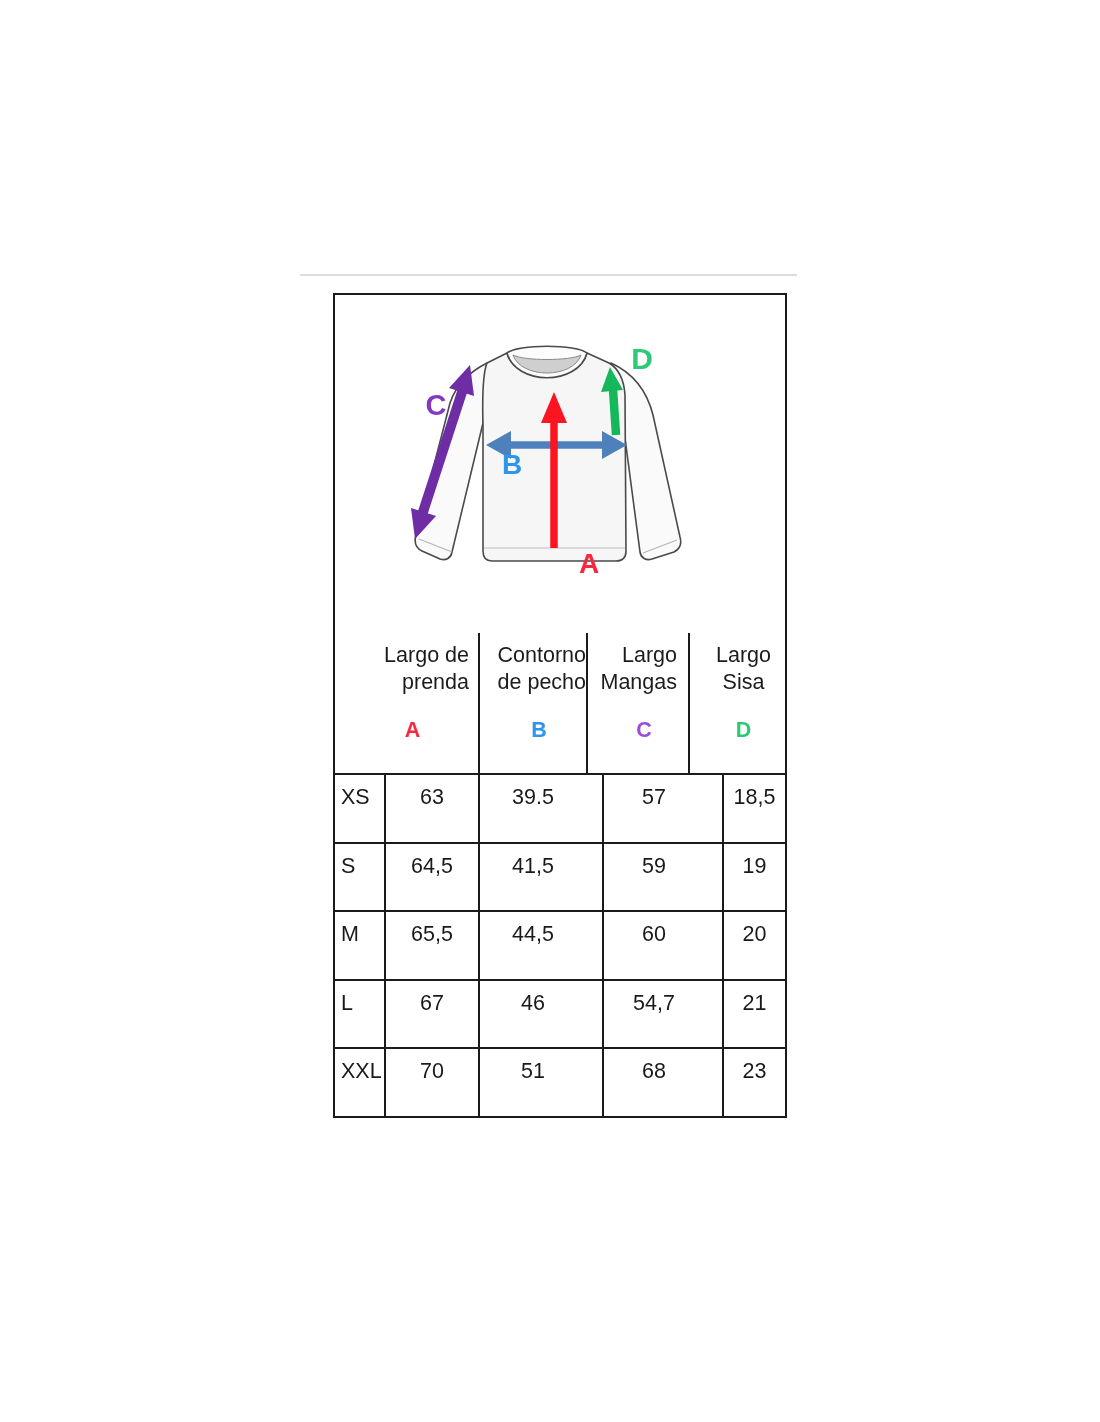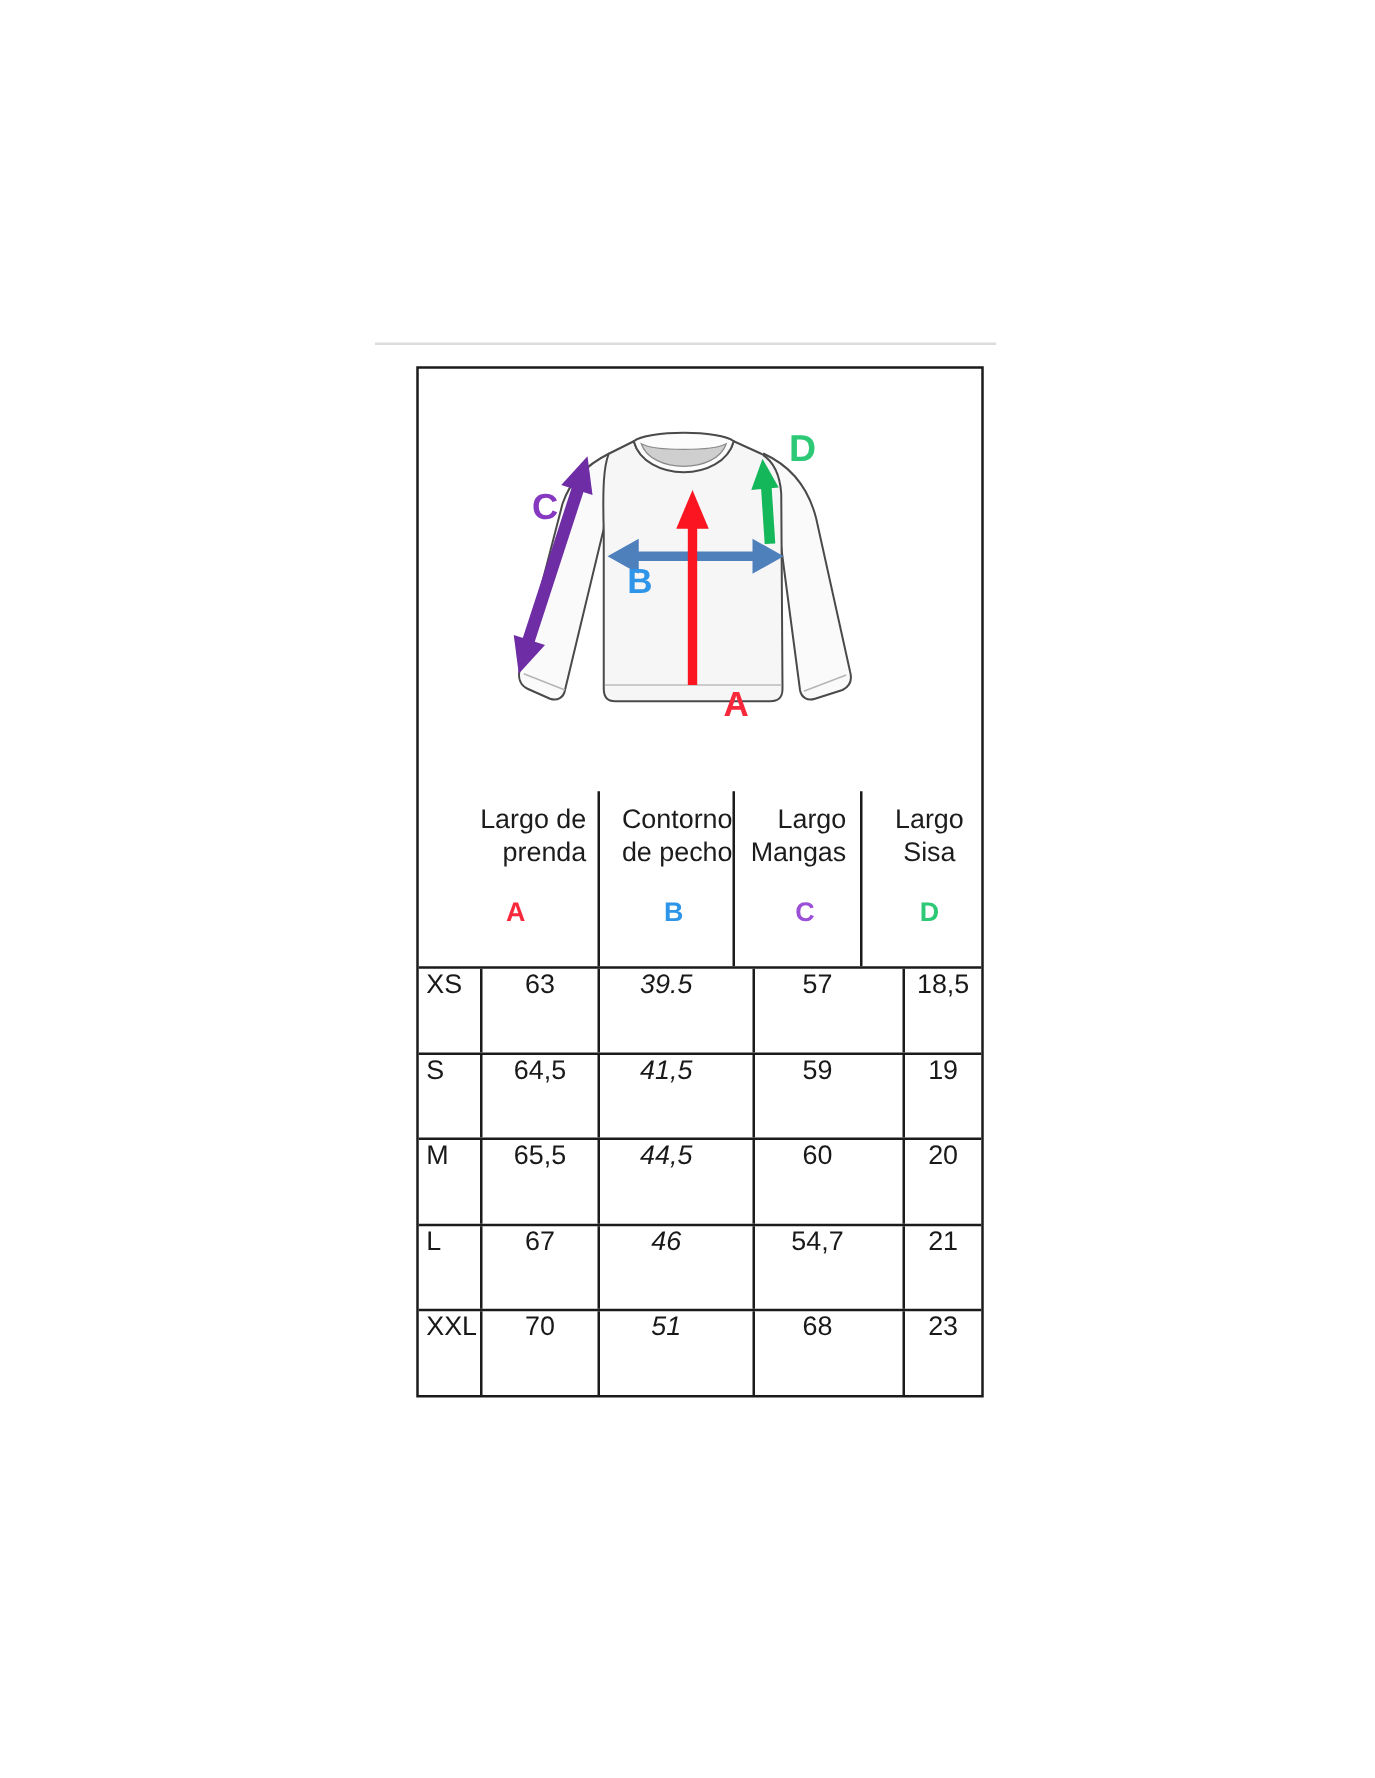--- a/index.html
+++ b/index.html
@@ -26,25 +26,25 @@
   .th4{flex:1;}
   .th-lines{font-size:21.5px;line-height:27px;color:#1c1c1c;}
   .th1 .th-lines{text-align:right;padding-right:9px;}
   .th2 .th-lines{text-align:right;}
   .th3 .th-lines{text-align:right;padding-right:11px;}
   .th4 .th-lines{text-align:center;}
   .th-letter{margin-top:22px;text-align:center;font-size:21.5px;font-weight:700;}
 
   .tbody{flex:1;display:flex;flex-direction:column;}
   .trow{flex:1;display:flex;border-top:2px solid #1b1b1b;}
-  .td{box-sizing:border-box;font-size:21.5px;padding-top:0;text-align:center;color:#191919;}
+  .td{box-sizing:border-box;font-size:21.5px;padding-top:10px;text-align:center;color:#191919;}
   .td + .td{border-left:2px solid #1b1b1b;}
   .td-size{width:49px;text-align:left;padding-left:6px;}
   .td-a{width:94px;}
-  .td-b{width:108px;font-style:italic;}
+  .td-b{width:108px;}
   .td-c{width:102px;margin-left:16px;}
   .td-d{flex:1;margin-left:18px;}
 </style>
 </head>
 <body>
 
 <div class="stage">
   <div class="top-divider"></div>
 
   <div class="chart-box">

